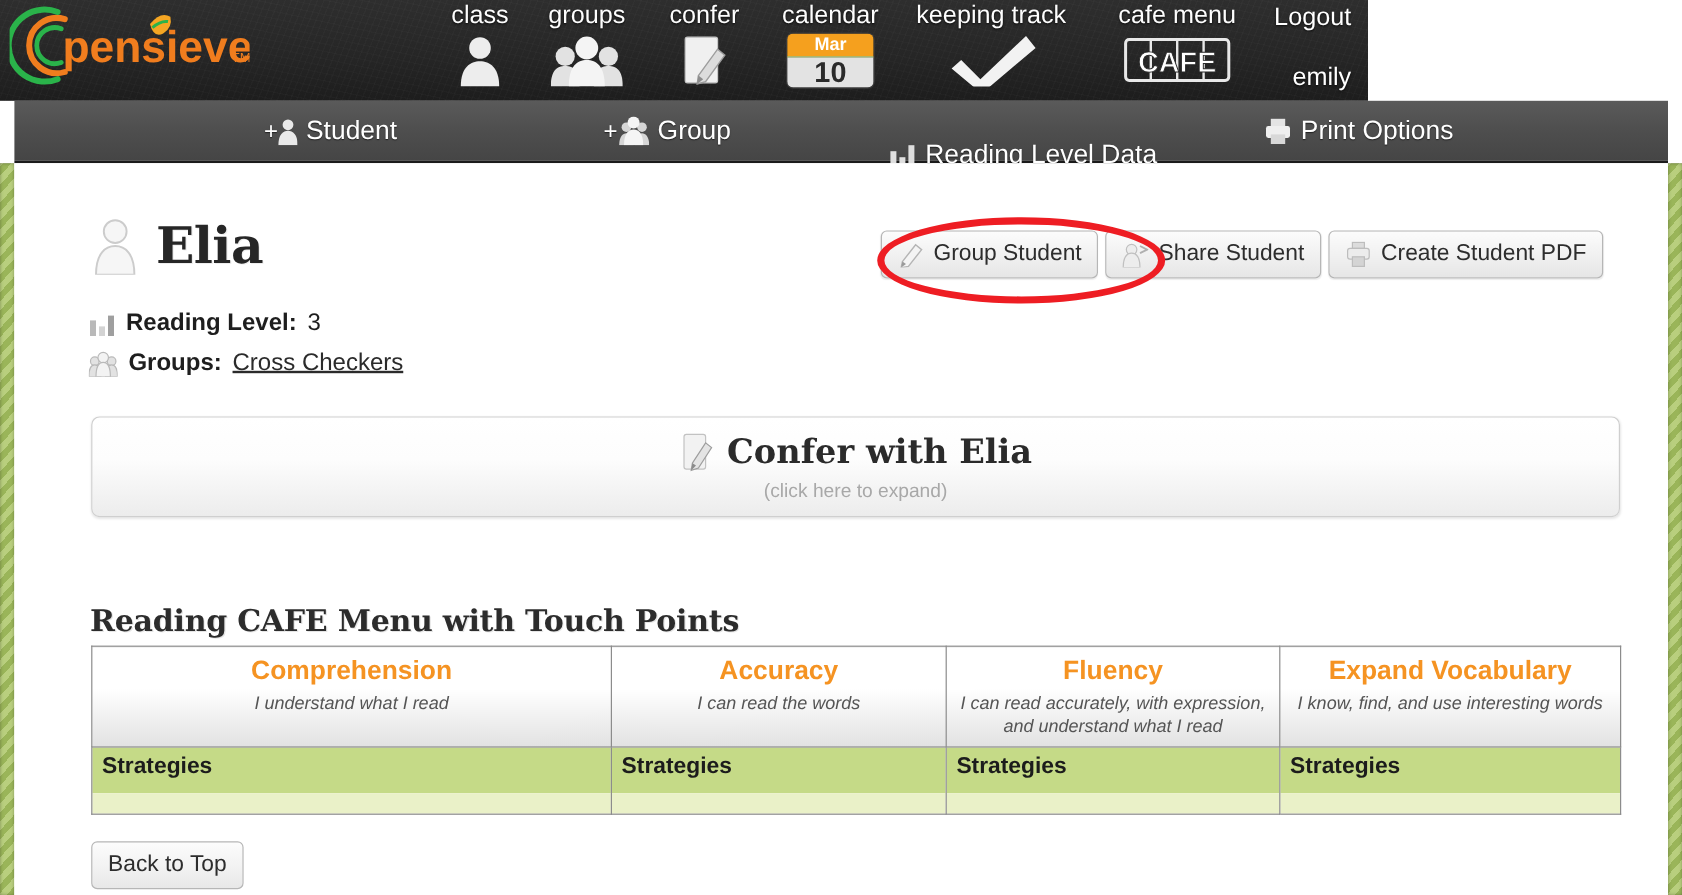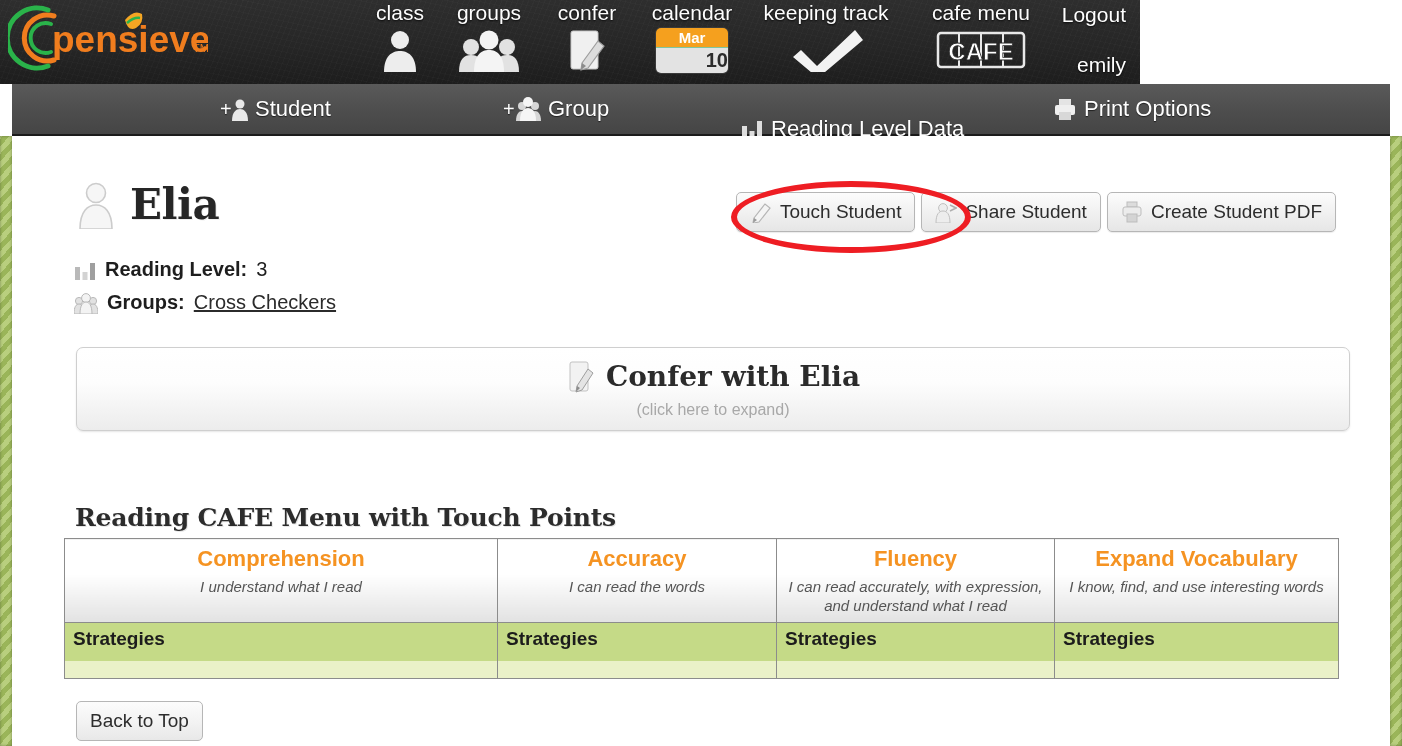--- a/index.html
+++ b/index.html
@@ -149,21 +149,21 @@
   
   .cafe-heading {
     position: absolute; left: 63px; top: 367px;
     font-family: "DejaVu Serif", serif;
     font-size: 25px; font-weight: 700; color: #2c2c2c;
     text-shadow: 1px 1px 0 rgba(0,0,0,0.10);
     letter-spacing: -0.2px;
   }
 
   .cafe-table {
-    position: absolute; left: 52px; top: 402px;
+    position: absolute; left: 64px; top: 402px;
     width: 1274px;
     border-collapse: collapse;
     table-layout: fixed;
     padding-left: 28px;
   }
   .cafe-table td { border: 1px solid #8c8c8c; padding: 0; vertical-align: top; }
   .col-head {
     background: linear-gradient(180deg, #ffffff 0%, #ffffff 42%, #e2e2e2 100%);
     height: 76px;
     text-align: center;
@@ -249,21 +249,21 @@
         <path d="M17 43 L18 36 L22 39 Z" fill="#8c8c8c"></path>
       </svg>
     </div>
   </div>
 
   <div class="nav-item" style="left:641px; width:102px;">
     <div class="nav-label">calendar</div>
     <div class="nav-icon">
       <div style="width:72px;border-radius:6px;overflow:hidden;border:1px solid #3a3a3a;">
         <div style="background:#f5a01e;color:#fff;font-size:15px;font-weight:bold;line-height:19px;border-bottom:1px solid #7fc6a0;">Mar</div>
-        <div style="background:#e3e3e3;color:#2b2b2b;font-size:20px;font-weight:bold;line-height:25px;text-align:right;">10</div>
+        <div style="background:#e3e3e3;color:#2b2b2b;font-size:24px;font-weight:bold;line-height:25px;">10</div>
       </div>
     </div>
   </div>
 
   <div class="nav-item" style="left:750px; width:152px;">
     <div class="nav-label">keeping track</div>
     <div class="nav-icon">
       <svg width="90" height="44" viewBox="0 0 90 44">
         <path d="M20 22 L36 38 L74 2 L82 12 L37 50 L12 29 Z" fill="#f2f2f2"></path>
       </svg>
@@ -383,21 +383,21 @@
   </div>
 
   <div class="actions">
     <div class="btn">
       <span class="ico">
         <svg width="22" height="22" viewBox="0 0 22 22">
           <path d="M4 17 L15 3 L20 7 L9 21 L3 22 Z" fill="#f4f4f4" stroke="#b5b5b5" stroke-width="1.2"></path>
           <path d="M3 22 L4 17 L7 19 Z" fill="#9a9a9a"></path>
         </svg>
       </span>
-      <span>Touch Student</span>
+      <span>Group Student</span>
     </div>
 
     <div class="btn">
       <span class="ico">
         <svg width="22" height="22" viewBox="0 0 22 22">
           <circle cx="8" cy="7" r="4.4" fill="#ededed" stroke="#c0c0c0"></circle>
           <path d="M1 22 C1 13 4 10 8 10 C12 10 15 13 15 22 Z" fill="#ededed" stroke="#c0c0c0"></path>
           <path d="M15 4 L21 7 L15 10" fill="none" stroke="#b0b0b0" stroke-width="1.6"></path>
         </svg>
       </span>

